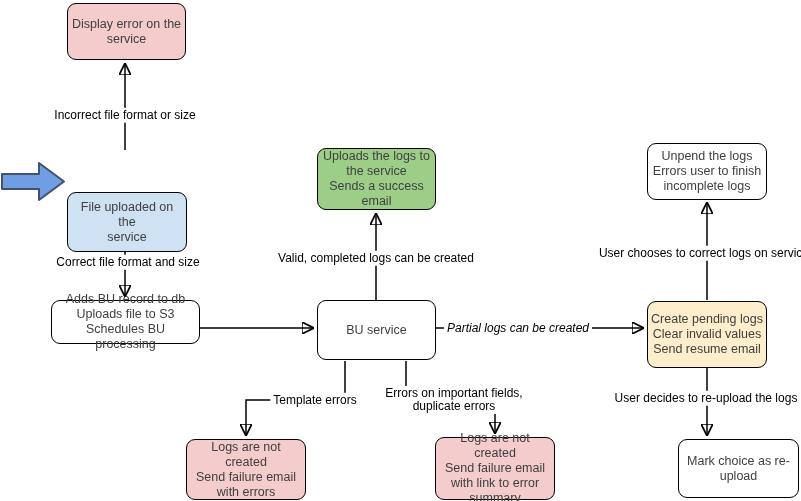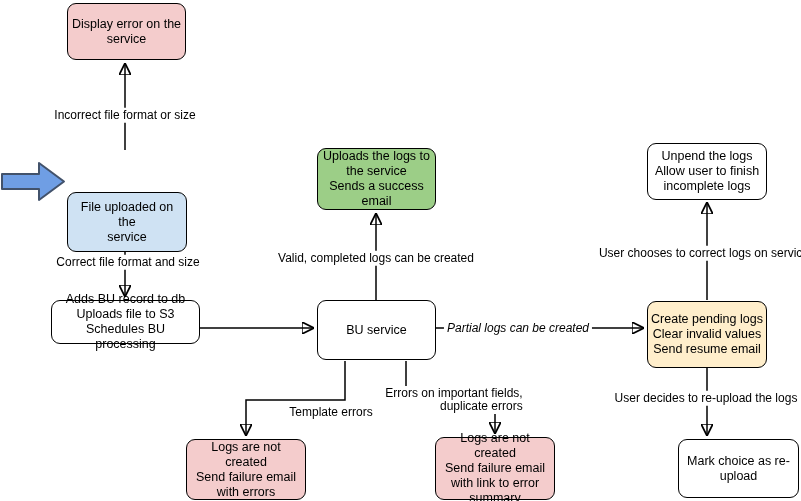--- a/index.html
+++ b/index.html
@@ -25,36 +25,36 @@
   .node {
     position: absolute;
     border: 1.6px solid #000000;
     border-radius: 9px;
     display: flex;
     align-items: center;
     justify-content: center;
     text-align: center;
     font-size: 12.5px;
     line-height: 15px;
-    color: #000000;
+    color: #404040;
     white-space: pre-line;
     padding: 2px 3px;
     background: #fff;
   }
 
   .edge-label {
     position: absolute;
     transform: translate(-50%, -50%);
     background: #ffffff;
     font-size: 12px;
     line-height: 12.5px;
     color: #000;
     white-space: nowrap;
     padding: 1px 3px;
-    text-align: right;
+    text-align: center;
   }
   .edge-label.multiline { white-space: pre-line; line-height: 13px; }
 </style>
 </head>
 <body>
 
 <div class="canvas">
 
   <svg class="edges" viewBox="0 0 801 501">
     <defs>
@@ -87,21 +87,21 @@
 Schedules BU processing</div>
 
   <div class="node" style="left: 317px; top: 148px; width: 119px; height: 62px; background: rgb(156, 206, 135); border-radius: 9px;">Uploads the logs to
 the service
 Sends a success
 email</div>
 
   <div class="node" style="left: 317px; top: 300px; width: 119px; height: 60px; background: rgb(255, 255, 255);">BU service</div>
 
   <div class="node" style="left: 647px; top: 143px; width: 120px; height: 57px; background: rgb(255, 255, 255);">Unpend the logs
-Allow user to finish
+Errors user to finish
 incomplete logs</div>
 
   <div class="node" style="left: 647px; top: 301px; width: 120px; height: 67px; background: rgb(255, 238, 203);">Create pending logs
 Clear invalid values
 Send resume email</div>
 
   <div class="node" style="left: 646px; top: 439px; width: 121px; height: 59px; background: rgb(255, 255, 255); margin-left: 32px;">Mark choice as re-
 upload</div>
 
   <div class="node" style="left: 186px; top: 439px; width: 120px; height: 61px; background: rgb(244, 204, 204);">Logs are not created
@@ -114,21 +114,21 @@
 summary</div>
 
   <div class="edge-label" style="left:125px; top:115px;">Incorrect file format or size</div>
 
   <div class="edge-label" style="left:128px; top:262px;">Correct file format and size</div>
 
   <div class="edge-label" style="left:376px; top:258px;">Valid, completed logs can be created</div>
 
   <div class="edge-label" style="left:518px; top:328px;font-style:italic;">Partial logs can be created</div>
 
-  <div class="edge-label" style="left:331px; top:400px;margin-top:12px;">Template errors</div>
+  <div class="edge-label" style="left:315px; top:400px;">Template errors</div>
 
   <div class="edge-label multiline" style="left:454px; top:400px;">Errors on important fields,
 duplicate errors</div>
 
   <div class="edge-label" style="left:704px; top:253px;">User chooses to correct logs on service</div>
 
   <div class="edge-label" style="left:706px; top:398px;">User decides to re-upload the logs</div>
 
 </div>
 

